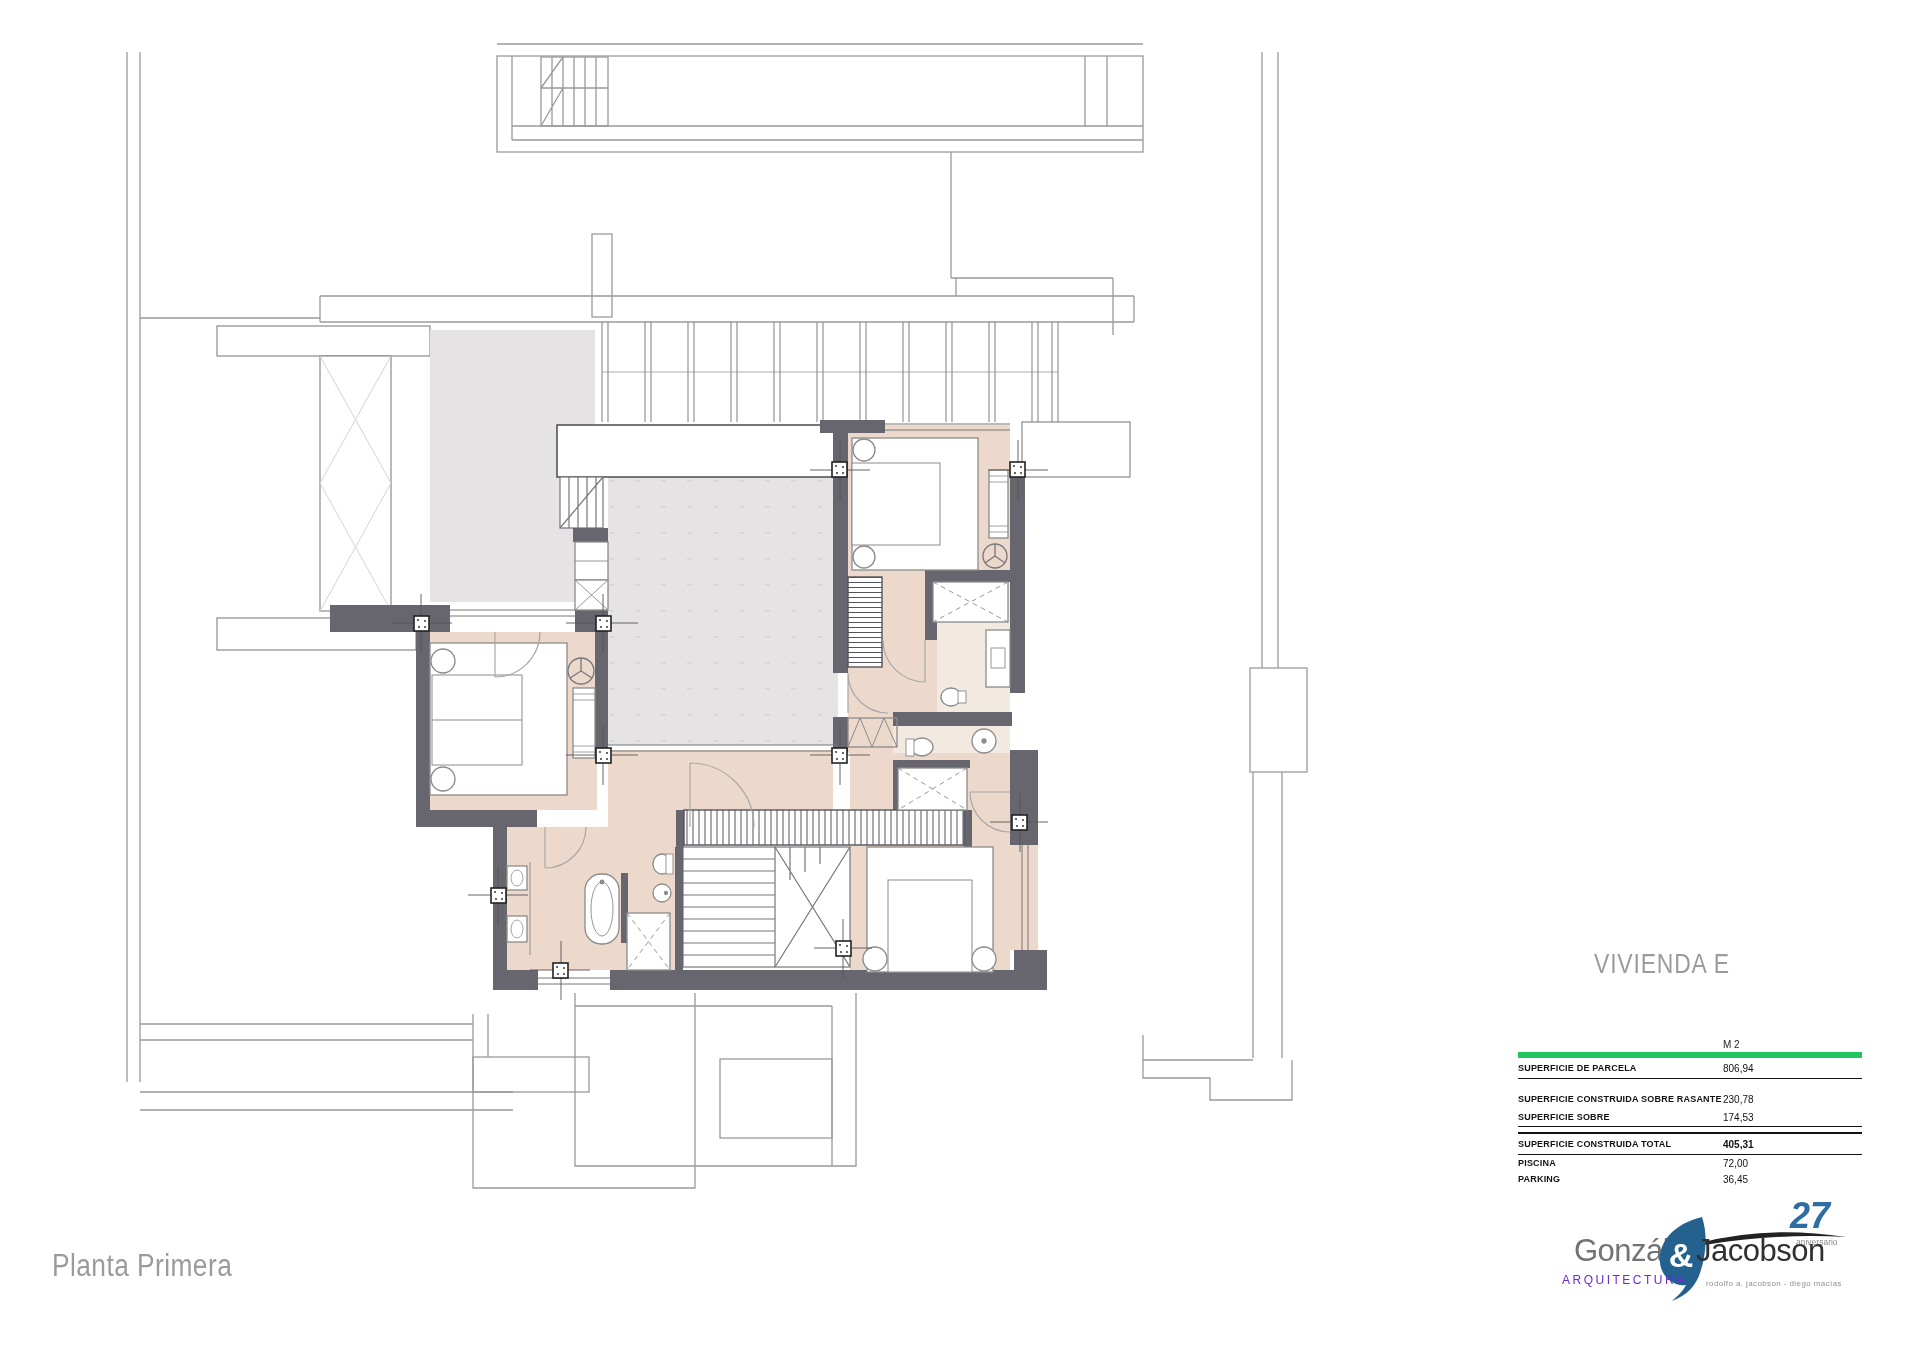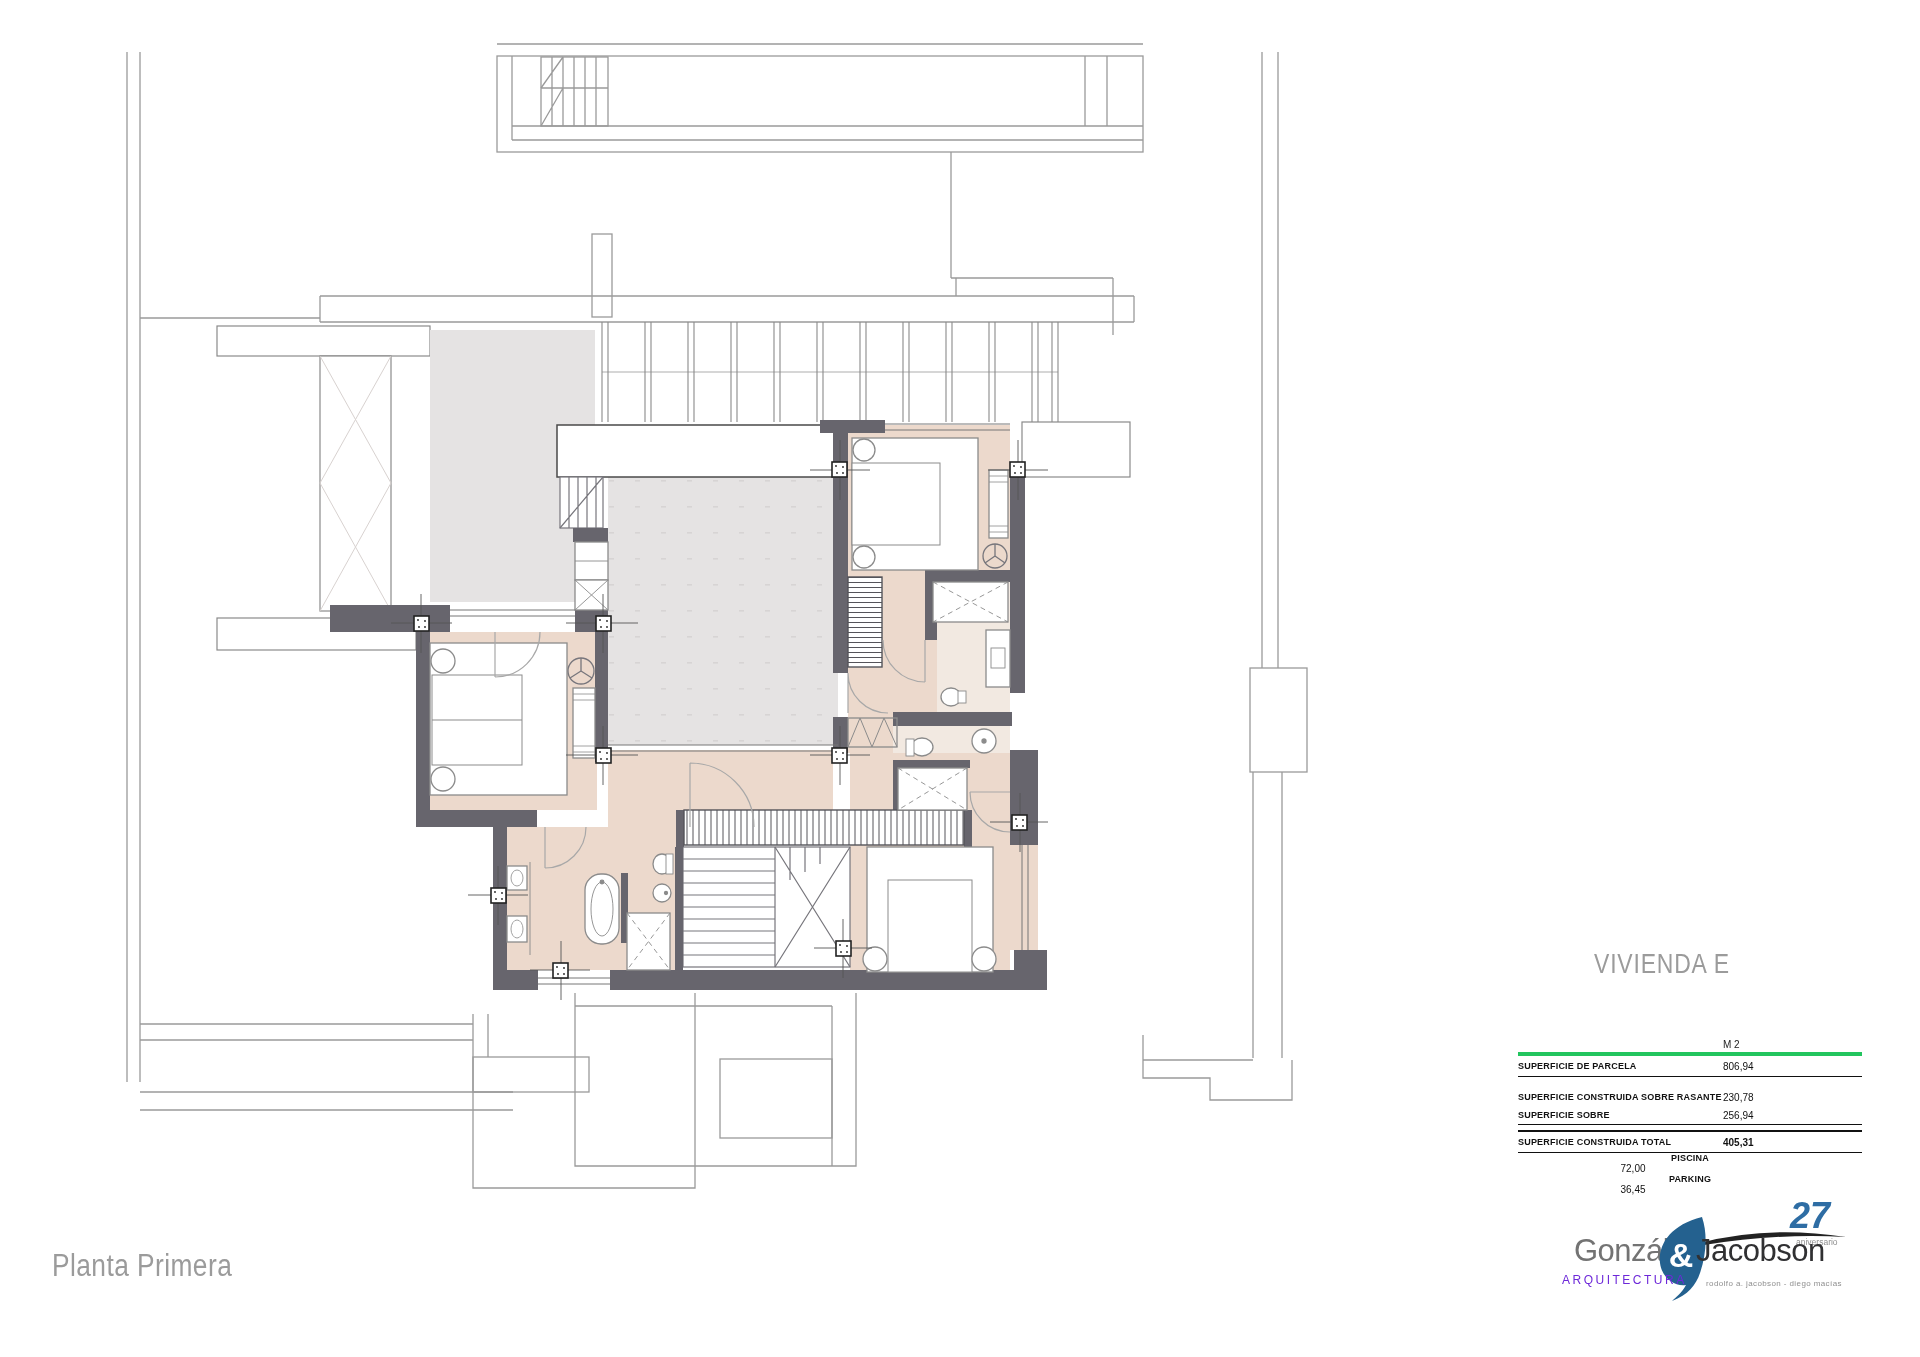--- a/index.html
+++ b/index.html
@@ -18,28 +18,28 @@
     transform:scaleX(.85);transform-origin:left top;white-space:nowrap;
   }
 
   
   .area-table{position:absolute;left:1518px;top:1036px;width:344px;color:#111;}
   .t-row{display:flex;align-items:center;min-height:17px;}
   .t-label{flex:1;font-size:9px;font-weight:bold;letter-spacing:.2px;}
   .t-val{width:110px;text-align:left;padding-right:29px;font-size:10px;}
   .t-head .t-val{font-size:10px;color:#222;}
   .t-head{min-height:16px;}
-  .row-parcela{border-top:4px solid #22c55e;border-bottom:1px solid #111;min-height:20px;}
+  .row-parcela{border-top:6px solid #22c55e;border-bottom:1px solid #111;min-height:20px;}
   .t-gap{height:11px;}
   .row-rasante{min-height:18px;}
   .row-sotano{min-height:18px;border-bottom:1px solid #111;}
   .t-sep{height:5px;border-bottom:2px solid #111;}
   .row-total{min-height:20px;border-bottom:1px solid #111;}
   .row-total .t-val{font-weight:bold;}
-  .row-piscina,.row-parking{min-height:16px;flex-direction:column;}
+  .row-piscina,.row-parking{min-height:16px;}
 
   
   .logo{position:absolute;left:1528px;top:1193px;width:340px;height:120px;}
   .logo-gonzalez{position:absolute;left:6px;top:40px;font-size:31px;color:#737373;letter-spacing:-.5px;margin-left:40px;}
   .logo-jacobson{position:absolute;left:168px;top:40px;font-size:31px;color:#303032;letter-spacing:-.5px;}
   .logo-amp{position:absolute;left:124px;top:22px;width:64px;height:86px;}
   .logo-arq{position:absolute;left:34px;top:80px;font-size:12px;color:#6d28d9;letter-spacing:2.5px;}
   .logo-tagline{position:absolute;left:178px;top:86px;font-size:8px;color:#8f8f8f;letter-spacing:.4px;}
   .logo-27{position:absolute;left:262px;top:2px;font-size:36px;font-weight:bold;font-style:italic;color:#2e6da4;}
   .logo-aniv{position:absolute;left:268px;top:44px;font-size:8.5px;color:#8f8f8f;}
@@ -343,21 +343,21 @@
       <span class="t-label">SUPERFICIE DE PARCELA</span>
       <span class="t-val">806,94</span>
     </div>
     <div class="t-gap"></div>
     <div class="t-row row-rasante">
       <span class="t-label">SUPERFICIE CONSTRUIDA SOBRE RASANTE</span>
       <span class="t-val">230,78</span>
     </div>
     <div class="t-row row-sotano">
       <span class="t-label">SUPERFICIE SOBRE</span>
-      <span class="t-val">256,94</span>
+      <span class="t-val">174,53</span>
     </div>
     <div class="t-sep"></div>
     <div class="t-row row-total">
       <span class="t-label">SUPERFICIE CONSTRUIDA TOTAL</span>
       <span class="t-val">405,31</span>
     </div>
     <div class="t-row row-piscina">
       <span class="t-label">PISCINA</span>
       <span class="t-val">72,00</span>
     </div>

